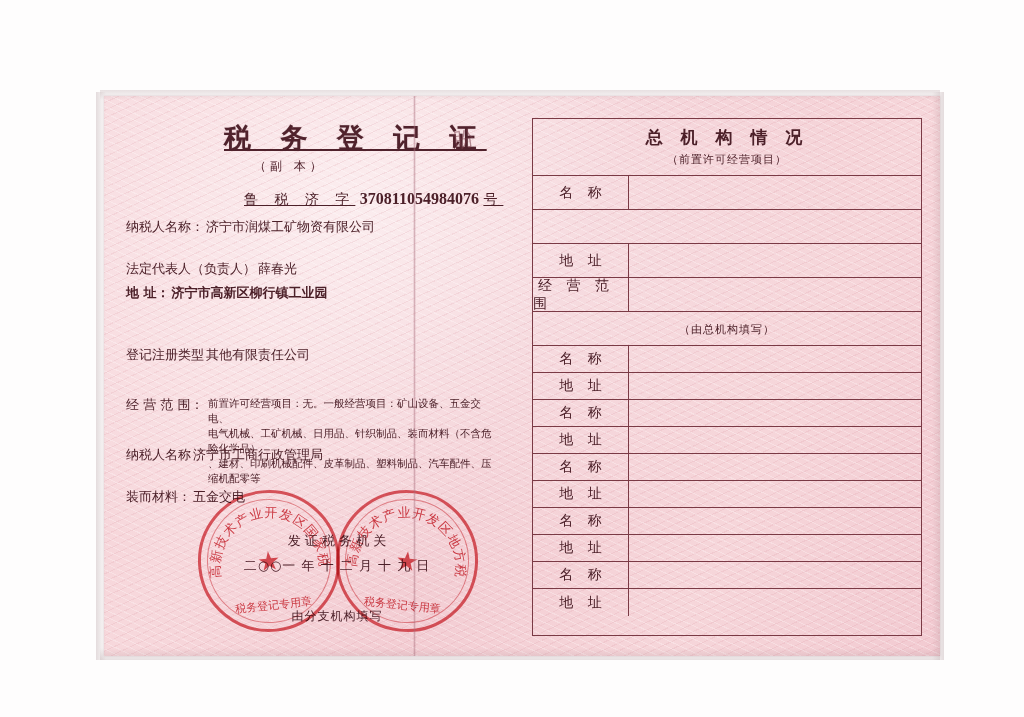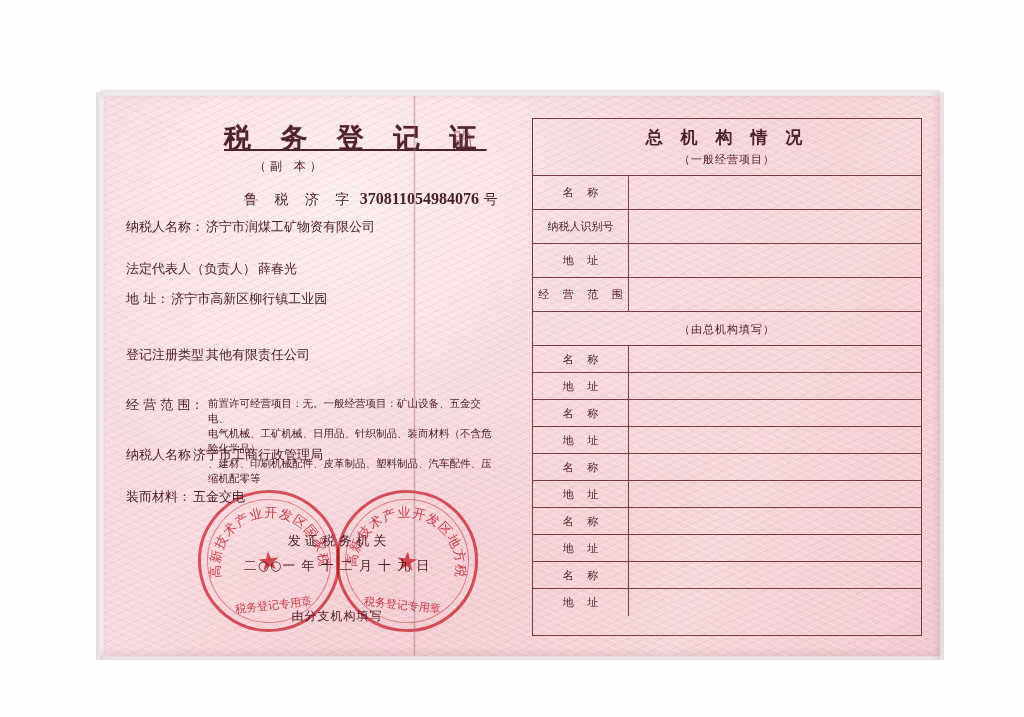--- a/index.html
+++ b/index.html
@@ -95,39 +95,39 @@
     transform: rotate(-8deg);
   }
   #reg-number-row {
     position: absolute;
     left: 140px;
     top: 94px;
     font-size: 14px;
     color: #4c2029;
     white-space: nowrap;
   }
-  #reg-number-row .lbl { letter-spacing: 6px; }
+  #reg-number-row .lbl { letter-spacing: 6px; text-decoration: underline; }
   #reg-number-row .num {
     font-family: Liberation Serif, serif;
     font-weight: bold;
     font-size: 16px;
     letter-spacing: 0px;
   }
   .field {
     position: absolute;
     left: 22px;
     font-size: 13px;
     color: #4c2029;
     white-space: nowrap;
   }
   .field .flabel { display: inline-block; }
   .field .fvalue { margin-left: 2px; }
   #f-name   { top: 122px; }
   #f-legal  { top: 164px; }
-  #f-addr   { top: 194px; }
+  #f-addr   { top: 188px; font-weight: bold; }
   #f-type   { top: 250px; }
   #f-scope  { top: 300px; }
   #f-organ  { top: 350px; }
   #f-duty   { top: 392px; }
 
   .scope-block {
     position: absolute;
     left: 104px;
     top: 300px;
     width: 290px;
@@ -233,21 +233,21 @@
     box-sizing: border-box;
   }
   .trow:last-child { border-bottom: none; }
   .tcell-label {
     width: 96px;
     border-right: 1px solid #7a3a45;
     box-sizing: border-box;
     display: flex;
     align-items: center;
     justify-content: center;
-    font-size: 11px;
+    font-size: 14px;
     letter-spacing: 5px;
     text-indent: 5px;
     color: #4c2029;
   }
   .tcell-value {
     flex: 1;
     box-sizing: border-box;
     font-size: 12px;
     color: #4c2029;
     display: flex;
@@ -368,29 +368,28 @@
         <div class="bottomtext">税务登记专用章</div>
       </div>
 
     </div>
 
     <div class="page" id="right-page">
       <div id="tbl">
 
         <div class="theader">
           <div class="h-main">总 机 构 情 况</div>
-          <div class="h-sub">（一般经营项目）</div>
+          <div class="h-sub">（前置许可经营项目）</div>
         </div>
 
         <div class="trow" style="height:34px">
           <div class="tcell-label">名      称</div>
           <div class="tcell-value"></div>
         </div>
         <div class="trow" style="height:34px">
-          <div class="tcell-label" style="letter-spacing:0px;text-indent:0">纳税人识别号</div>
           <div class="tcell-value"></div>
         </div>
         <div class="trow" style="height:34px">
           <div class="tcell-label">地      址</div>
           <div class="tcell-value"></div>
         </div>
         <div class="trow" style="height:34px">
           <div class="tcell-label">经 营 范 围</div>
           <div class="tcell-value"></div>
         </div>

